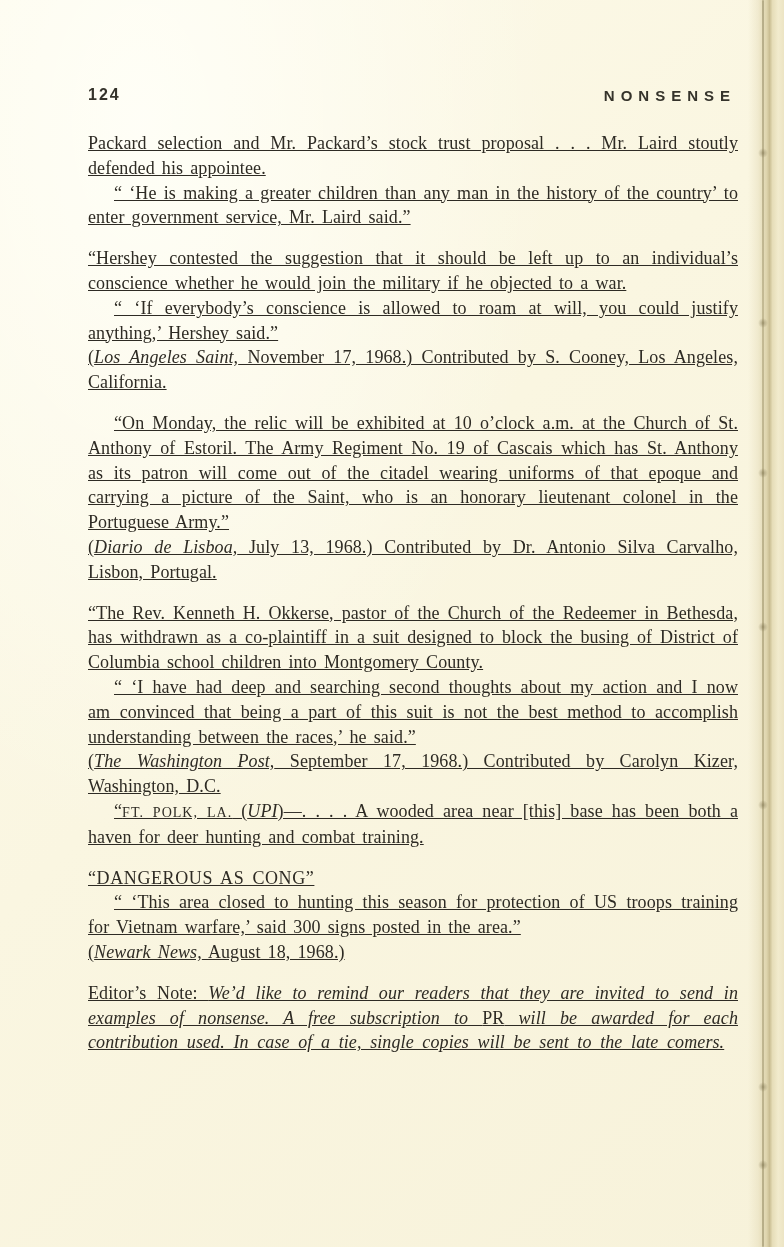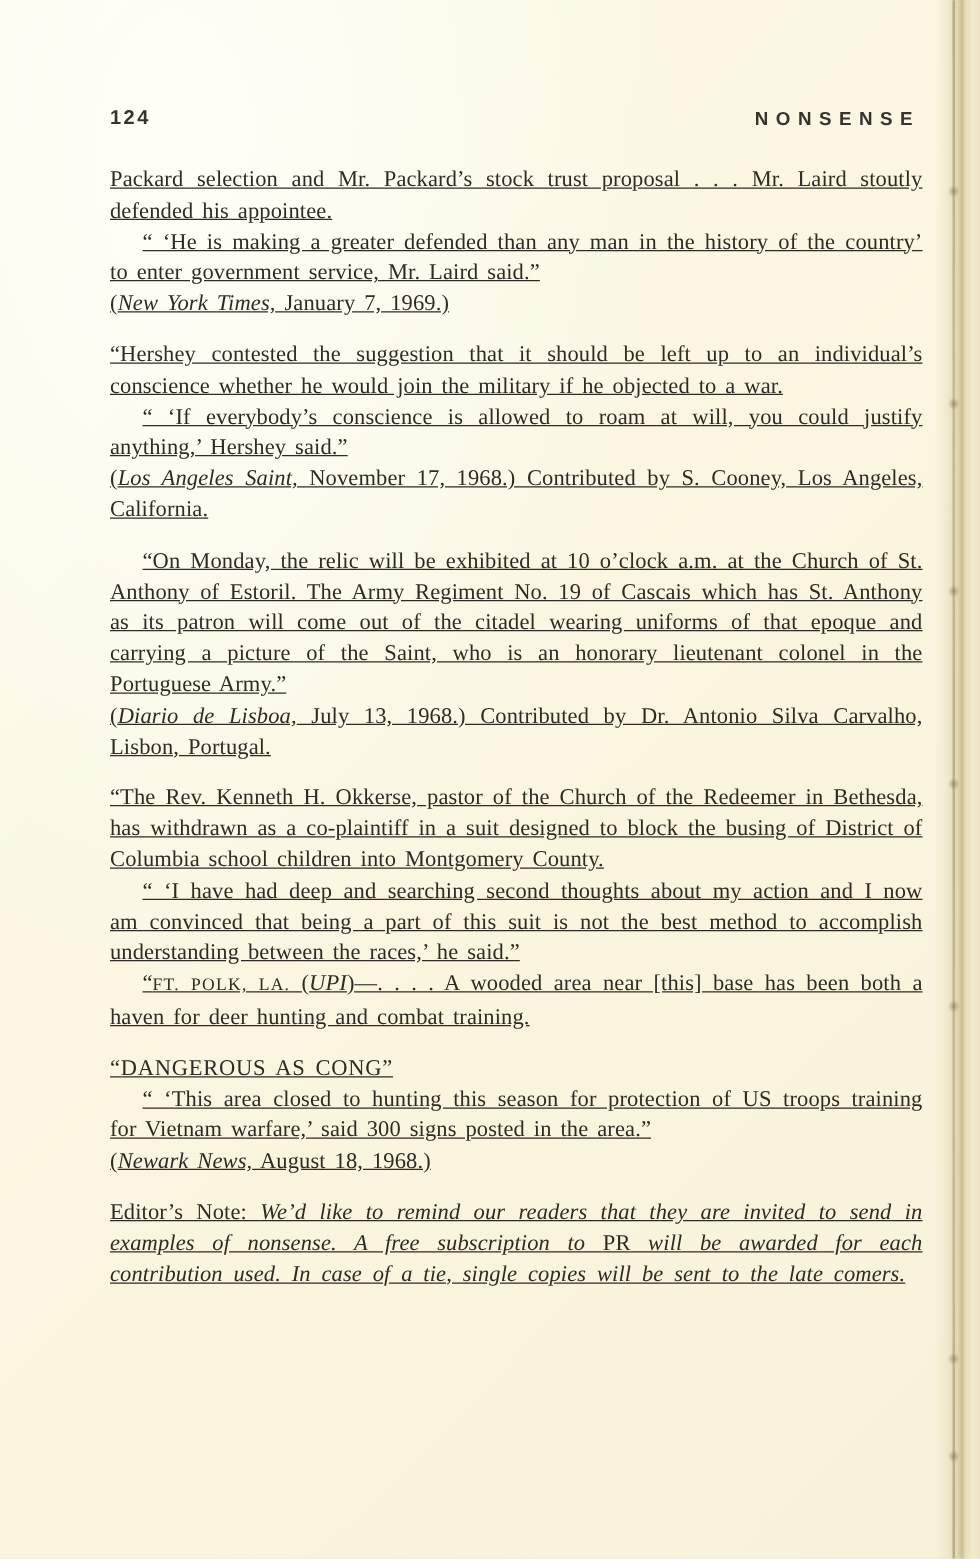--- a/index.html
+++ b/index.html
@@ -90,29 +90,29 @@
 <div class="page">
 
   <div class="page-header">
     <span class="page-number">124</span>
     <span class="running-head">NONSENSE</span>
   </div>
 
   <div class="page-body">
 
   <p class="block paragraph"><span class="roman">Packard selection and Mr. Packard’s stock trust proposal . . . Mr. Laird stoutly defended his appointee.</span></p>
-      <p class="block paragraph indent"><span class="roman">“ ‘He is making a greater defended than any man in the history of the country’ to enter government service, Mr. Laird said.”</span></p>
-      <p class="block citation"><span class="roman">(</span><span class="italic">New York Times,</span><span class="roman"> January 7, 1969.)</span></p>
+      <p class="block paragraph indent"><span class="roman">“ ‘He is making a greater children than any man in the history of the country’ to enter government service, Mr. Laird said.”</span></p>
       <p class="block paragraph gap"><span class="roman">“Hershey contested the suggestion that it should be left up to an individual’s conscience whether he would join the military if he objected to a war.</span></p>
       <p class="block paragraph indent"><span class="roman">“ ‘If everybody’s conscience is allowed to roam at will, you could justify anything,’ Hershey said.”</span></p>
       <p class="block citation"><span class="roman">(</span><span class="italic">Los Angeles Saint,</span><span class="roman"> November 17, 1968.) Contributed by S. Cooney, Los Angeles, California.</span></p>
       <p class="block paragraph indent gap"><span class="roman">“On Monday, the relic will be exhibited at 10 o’clock a.m. at the Church of St. Anthony of Estoril. The Army Regiment No. 19 of Cascais which has St. Anthony as its patron will come out of the citadel wearing uniforms of that epoque and carrying a picture of the Saint, who is an honorary lieutenant colonel in the Portuguese Army.”</span></p>
       <p class="block citation"><span class="roman">(</span><span class="italic">Diario de Lisboa,</span><span class="roman"> July 13, 1968.) Contributed by Dr. Antonio Silva Carvalho, Lisbon, Portugal.</span></p>
       <p class="block paragraph gap"><span class="roman">“The Rev. Kenneth H. Okkerse, pastor of the Church of the Redeemer in Bethesda, has withdrawn as a co-plaintiff in a suit designed to block the busing of District of Columbia school children into Montgomery County.</span></p>
       <p class="block paragraph indent"><span class="roman">“ ‘I have had deep and searching second thoughts about my action and I now am convinced that being a part of this suit is not the best method to accomplish understanding between the races,’ he said.”</span></p>
+      <p class="block citation"><span class="roman">(</span><span class="italic">The Washington Post,</span><span class="roman"> September 17, 1968.) Contributed by Carolyn Kizer, Washington, D.C.</span></p>
       <p class="block paragraph indent"><span class="roman">“</span><span class="smallcaps">FT. POLK, LA.</span><span class="roman"> (</span><span class="italic">UPI</span><span class="roman">)—. . . . A wooded area near [this] base has been both a haven for deer hunting and combat training.</span></p>
       <p class="block heading gap"><span class="roman">“DANGEROUS AS CONG”</span></p>
       <p class="block paragraph indent"><span class="roman">“ ‘This area closed to hunting this season for protection of US troops training for Vietnam warfare,’ said 300 signs posted in the area.”</span></p>
       <p class="block citation"><span class="roman">(</span><span class="italic">Newark News,</span><span class="roman"> August 18, 1968.)</span></p>
       <p class="block editors-note gap"><span class="roman">Editor’s Note: </span><span class="italic">We’d like to remind our readers that they are invited to send in examples of nonsense. A free subscription to </span><span class="roman">PR</span><span class="italic"> will be awarded for each contribution used. In case of a tie, single copies will be sent to the late comers.</span></p>
     </div>
 
   <div class="page-edge">
     <div class="page-edge-crease"></div>
     <div class="page-edge-notch" style="top:148px"></div>

